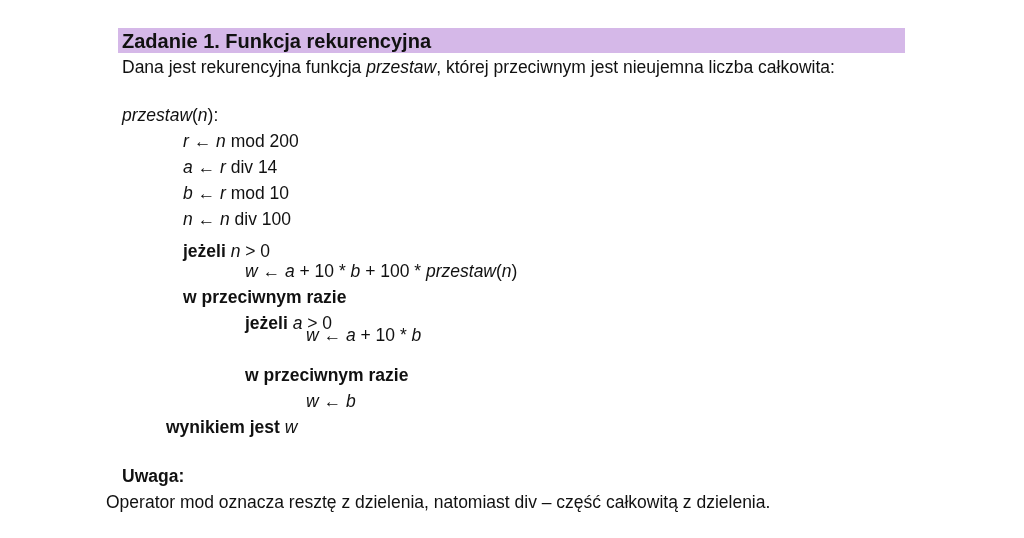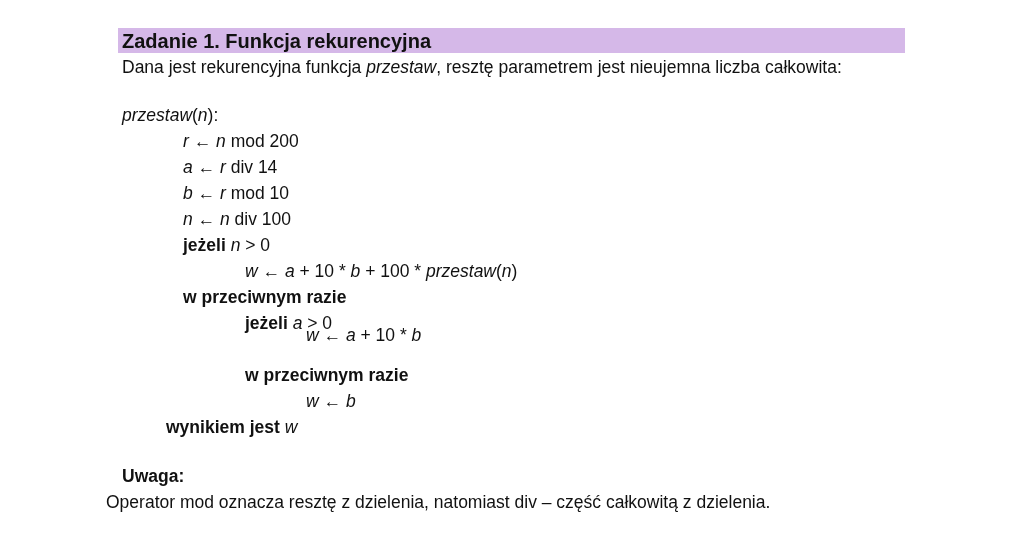--- a/index.html
+++ b/index.html
@@ -21,41 +21,41 @@
     .i { font-style: italic; }
     .b { font-weight: bold; }
   </style>
 </head>
 <body>
 
 <div class="title-bar"></div>
 <div class="title">Zadanie 1. Funkcja rekurencyjna</div>
 
 <div class="line" style="left:122px;top:56px;">
-  <span>Dana jest rekurencyjna funkcja </span><span class="i">przestaw</span><span>, resztę parametrem jest nieujemna liczba całkowita:</span>
+  <span>Dana jest rekurencyjna funkcja </span><span class="i">przestaw</span><span>, której przeciwnym jest nieujemna liczba całkowita:</span>
 </div>
 
 <div class="line" style="left:122px;top:104px;">
   <span class="i">przestaw</span><span>(</span><span class="i">n</span><span>):</span>
 </div>
 
 <div class="line" style="left:183px;top:130px;">
   <span class="i">r</span><span> ← </span><span class="i">n</span><span> mod 200</span>
 </div>
 <div class="line" style="left:183px;top:156px;">
   <span class="i">a</span><span> ← </span><span class="i">r</span><span> div 14</span>
 </div>
 <div class="line" style="left:183px;top:182px;">
   <span class="i">b</span><span> ← </span><span class="i">r</span><span> mod 10</span>
 </div>
 <div class="line" style="left:183px;top:208px;">
   <span class="i">n</span><span> ← </span><span class="i">n</span><span> div 100</span>
 </div>
 
-<div class="line" style="left:183px;top:234px;">
+<div class="line" style="left:183px;top:240px;">
   <span class="b">jeżeli</span> <span class="i">n</span><span> &gt; 0</span>
 </div>
 <div class="line" style="left:245px;top:260px;">
   <span class="i">w</span><span> ← </span><span class="i">a</span><span> + 10 * </span><span class="i">b</span><span> + 100 * </span><span class="i">przestaw</span><span>(</span><span class="i">n</span><span>)</span>
 </div>
 <div class="line b" style="left:183px;top:286px;">w przeciwnym razie</div>
 <div class="line" style="left:245px;top:312px;text-align:right;">
   <span class="b">jeżeli</span> <span class="i">a</span><span> &gt; 0</span>
 </div>
 <div class="line" style="left:306px;top:324px;">

